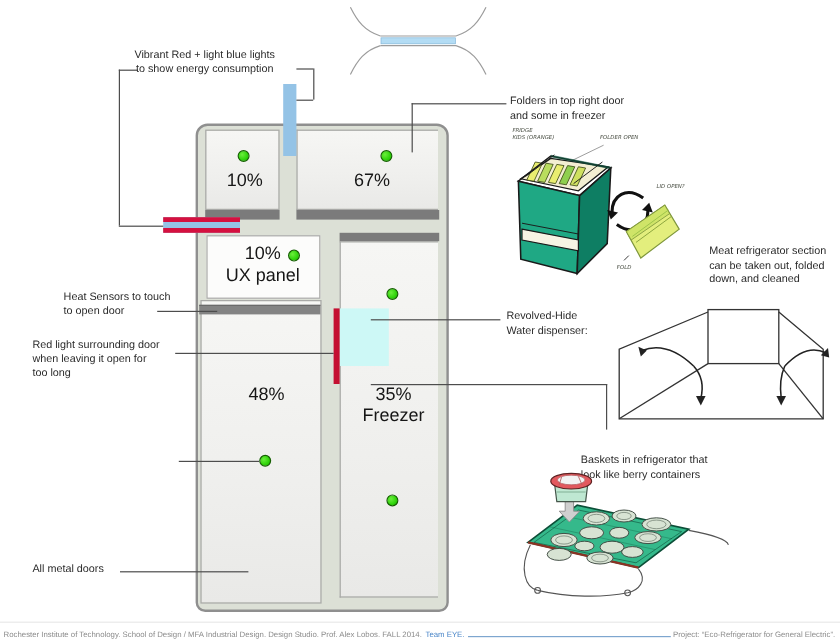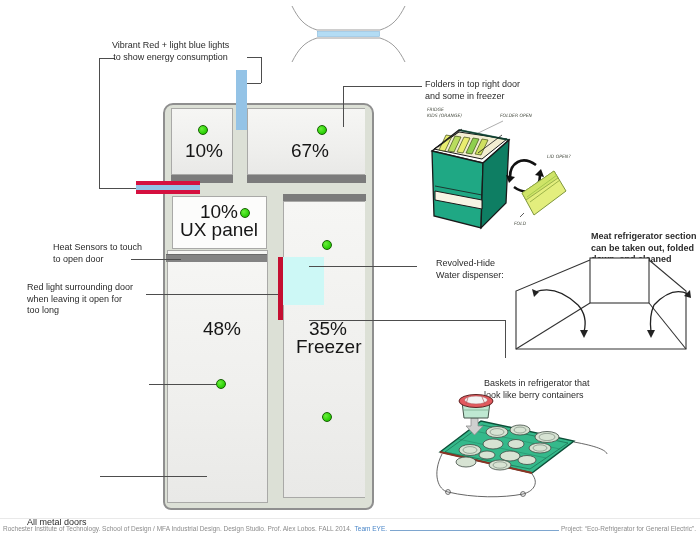--- a/index.html
+++ b/index.html
@@ -1,19 +1,19 @@
 <!DOCTYPE html>
 <html><head>
 <meta charset="utf-8">
 <style>
   html,body{margin:0;padding:0;background:#ffffff;}
   #canvas{position:relative;width:700px;height:537px;background:#ffffff;overflow:hidden;
           font-family:"Liberation Sans",sans-serif;}
   .lbl{position:absolute;font-size:9px;line-height:11.5px;color:#2b2b2b;white-space:nowrap;}
-  .pct{position:absolute;font-size:19px;line-height:18px;color:#161616;text-align:center;white-space:nowrap;}
+  .pct{position:absolute;font-size:15px;line-height:18px;color:#161616;text-align:center;white-space:nowrap;}
   .ln{position:absolute;background:#4d4d4d;}
   .hln{height:1px;} .vln{width:1px;}
   .panel{position:absolute;background:linear-gradient(180deg,#f6f6f4 0%,#efefed 60%,#e9e9e7 100%);
          border:1px solid #a9a9a7;}
   .darkbar{position:absolute;background:#7b7b7b;}
   .dot{position:absolute;width:8px;height:8px;border-radius:50%;
        background:radial-gradient(circle at 35% 35%, #6bee3c, #2fd30a 60%, #1faa06);
        border:1px solid #156000;}
   .note{position:absolute;font-family:"DejaVu Sans",sans-serif;font-size:4.5px;line-height:5.5px;
         color:#4a4f44;font-style:italic;white-space:nowrap;}
@@ -108,28 +108,28 @@
   </div>
   <div class="lbl" style="left:425px;top:79px;">
     <span>Folders in top right door</span><br>
     <span>and some in freezer</span>
   </div>
   <div class="lbl" style="left:27px;top:282px;">
     <span>Red light surrounding door</span><br>
     <span>when leaving it open for</span><br>
     <span>too long</span>
   </div>
-  <div class="lbl" style="left:27px;top:469px;margin-top:48px;">
+  <div class="lbl" style="left:27px;top:469px;">
     <span>All metal doors</span>
   </div>
-  <div class="lbl" style="left:436px;top:258px;">
+  <div class="lbl" style="left:422px;top:258px;">
     <span>Revolved-Hide</span><br>
     <span>Water dispenser:</span>
   </div>
-  <div class="lbl" style="left:591px;top:231px;font-weight:bold;">
+  <div class="lbl" style="left:591px;top:204px;">
     <span>Meat refrigerator section</span><br>
     <span>can be taken out, folded</span><br>
     <span>down, and cleaned</span>
   </div>
   <div class="lbl" style="left:460px;top:378px;margin-left:24px;">
     <span>Baskets in refrigerator that</span><br>
     <span>look like berry containers</span>
   </div>
 
   <svg style="position:absolute;left:418px;top:103px;" width="152" height="135" viewBox="0 0 152 135">

